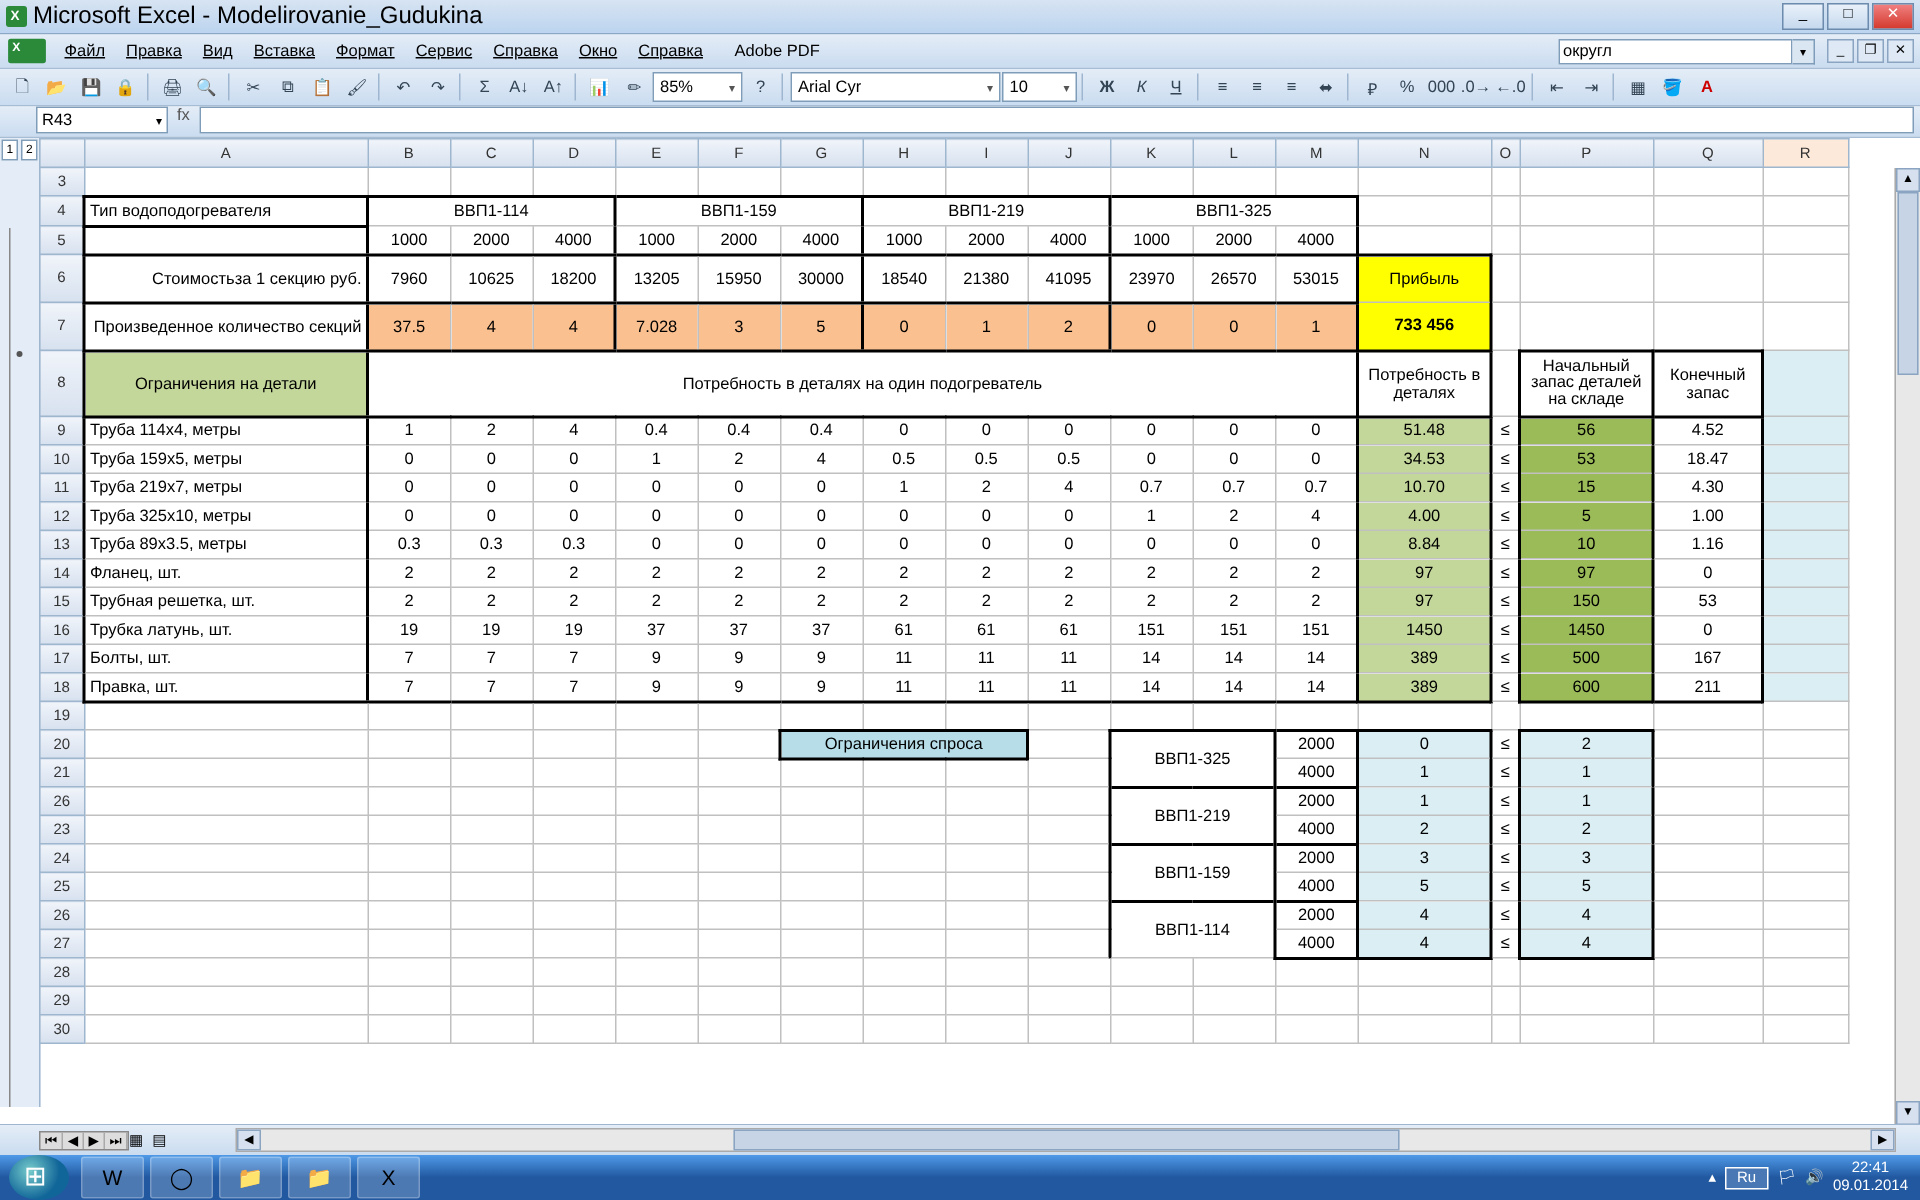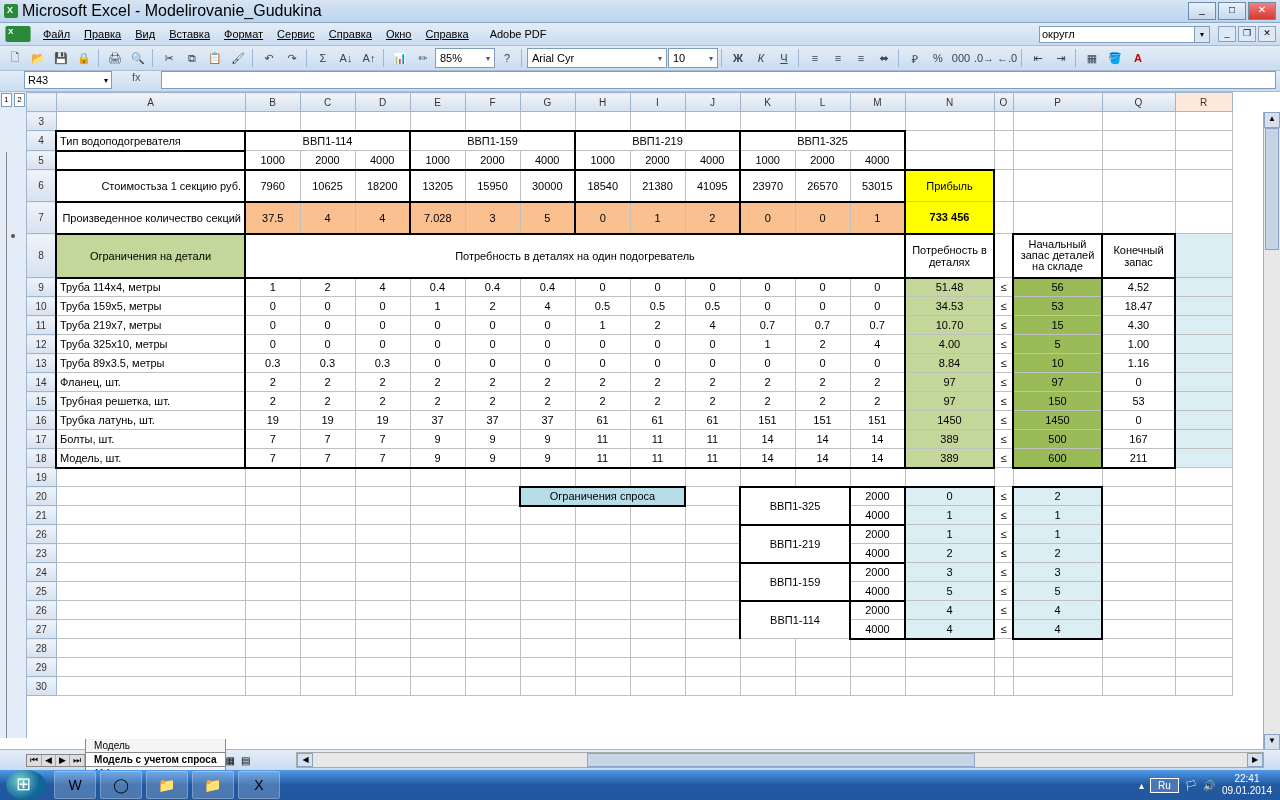--- a/index.html
+++ b/index.html
@@ -19,21 +19,21 @@
 .mini-winbtns{display:flex;margin-left:6px}
 .mini-winbtns div{width:16px;height:14px;border:1px solid #8aa4c1;margin-left:2px;background:#dfe9f5;text-align:center;font-size:9px;line-height:13px;cursor:pointer}
 .toolbar{background:linear-gradient(#e4edf7,#cadcf0);height:24px;display:flex;align-items:center;padding:0 4px;border-bottom:1px solid #a7bdd6;gap:1px}
 .tbtn{width:20px;height:20px;border:1px solid transparent;display:flex;align-items:center;justify-content:center;font-size:11px;cursor:pointer;color:#345}
 .tsep{width:2px;height:18px;border-left:1px solid #9fb6d0;margin:0 2px}
 .combo{height:18px;border:1px solid #7f9db9;background:#fff;display:flex;align-items:center;padding:0 4px;font-size:11px}
 .combo .arr{margin-left:auto;font-size:8px;color:#555;padding-left:4px}
 .namebox-row{background:linear-gradient(#e4edf7,#cadcf0);height:20px;display:flex;align-items:flex-start;border-bottom:1px solid #a7bdd6}
 .namebox{width:80px;height:16px;border:1px solid #7f9db9;background:#fff;padding:0 3px;margin-left:24px;display:flex;align-items:center}
 .namebox .arr{margin-left:auto;font-size:8px}
-.fx{margin:0 20px;color:#555}
+.fx{margin:0 6px;color:#555}
 .formula{flex:1;height:16px;border:1px solid #7f9db9;background:#fff;margin-right:4px}
 .outline-bar{position:absolute;left:0;top:0;width:26px;bottom:0;background:#e4ecf7;border-right:1px solid #9fb6d0}
 .outline-bar .lvl{position:absolute;top:0;left:0;right:0;height:16px;display:flex}
 .outline-bar .lvl span{width:12px;height:12px;border:1px solid #7f9db9;background:#fff;font-size:8px;text-align:center;line-height:11px;margin:1px}
 .dot{width:4px;height:4px;background:#555;border-radius:50%;margin:6px auto}
 .sheet-wrap{position:relative;height:646px}
 .sheet{position:absolute;left:26px;right:0;top:0;bottom:0;overflow:hidden}
 table{border-collapse:collapse;table-layout:fixed}
 th.colhdr,td.rowhdr{background:linear-gradient(#f0f4fa,#d7e1ef);border:1px solid #9eb6ce;text-align:center;font-weight:normal;font-size:10px;color:#333;height:16px}
 th.colhdr{height:16px}
@@ -511,21 +511,21 @@
             <td class="cell c">14</td>
             <td class="cell c thick-r">14</td>
             <td class="cell c bg-lgreen thick-r">389</td>
             <td class="cell c">≤</td>
             <td class="cell c bg-green thick-l thick-r">500</td>
             <td class="cell c thick-r">167</td>
             <td class="cell bg-cyan"></td>
           </tr>
           <tr>
             <td class="rowhdr">18</td>
-            <td class="cell thick-l thick-b">Модель, шт.</td>
+            <td class="cell thick-l thick-b">Правка, шт.</td>
             <td class="cell c thick-l thick-b">7</td>
             <td class="cell c thick-b">7</td>
             <td class="cell c thick-b">7</td>
             <td class="cell c thick-b">9</td>
             <td class="cell c thick-b">9</td>
             <td class="cell c thick-b">9</td>
             <td class="cell c thick-b">11</td>
             <td class="cell c thick-b">11</td>
             <td class="cell c thick-b">11</td>
             <td class="cell c thick-b">14</td>
@@ -786,25 +786,20 @@
   <div class="arr" style="position:absolute;bottom:0;left:0;right:0">▼</div>
 </div>
 
 <div class="statusbar">
   <div class="sheet-tabs">
     <div class="tabnav">
         <span>⏮</span>
         <span>◀</span>
         <span>▶</span>
         <span>⏭</span>
-      </div>
-    <div id="tabs">
-        <div class="stab">Модель</div>
-        <div class="stab active">Модель с учетом спроса</div>
-        <div class="stab">114</div>
       </div>
   </div>
   <div style="margin-left:auto;display:flex;align-items:center;gap:6px;padding-right:6px">
     <span>▦</span>
     <span>▤</span>
   </div>
   <div class="hscroll">
     <div class="arr" style="left:0">◀</div>
     <div class="thumb"></div>
     <div class="arr" style="right:0">▶</div>

